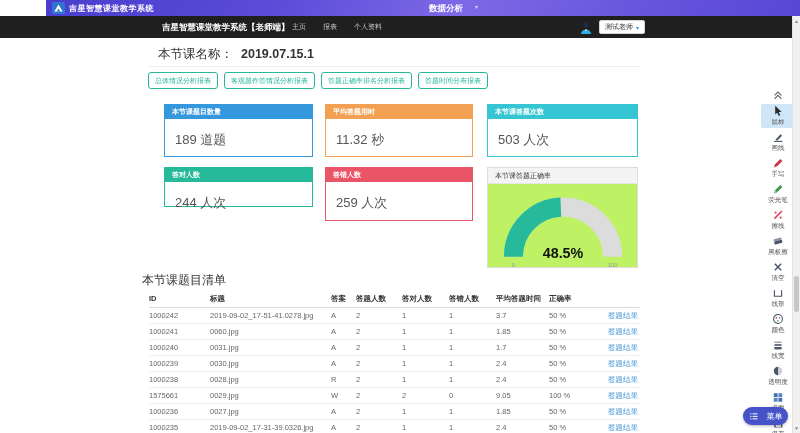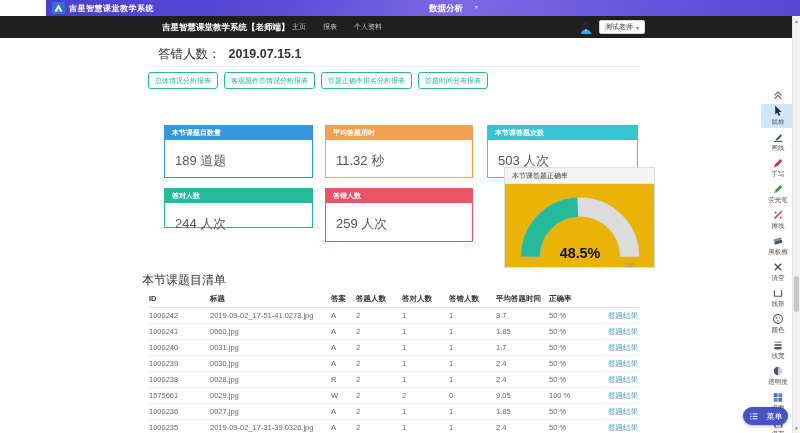--- a/index.html
+++ b/index.html
@@ -31,31 +31,31 @@
   .lesson-row { position:absolute; left:158px; top:46px; font-size:12.5px; color:#333; }
   .lesson-name { font-weight:bold; margin-left:8px; }
   .head-divider { position:absolute; left:149px; top:66px; width:491px; height:1px; background:#ececec; }
 
   
   .report-btns { position:absolute; left:148px; top:72px; display:flex; gap:6px; }
   .rbtn { border:1px solid #26b99a; color:#26b99a; background:#fff; border-radius:3px;
     font-size:7px; padding:4px 6px; line-height:1; font-family:inherit; white-space:nowrap; }
 
   
-  .card { position:absolute; background:#fff; border:1px solid #ccc;margin-top:21px; }
+  .card { position:absolute; background:#fff; border:1px solid #ccc; }
   .card-head { height:14px; line-height:14px; color:#fff; font-size:7px; font-weight:bold; padding-left:7px; }
   .card-val { font-size:13px; color:#555; padding:12px 0 0 10px; }
   .card1 { left:164px; top:104px; width:149px; height:53px; }
   .card2 { left:325px; top:104px; width:148px; height:53px; }
   .card3 { left:487px; top:104px; width:151px; height:53px; }
   .card4 { left:164px; top:167px; width:149px; height:40px; }
   .card5 { left:325px; top:167px; width:148px; height:54px; }
 
   
-  .gauge-card { position:absolute; left:487px; top:167px; width:151px; height:101px; background:#eab308; border:1px solid #ddd;margin-left:17px; }
+  .gauge-card { position:absolute; left:487px; top:167px; width:151px; height:101px; background:#bef264; border:1px solid #ddd; }
   .gauge-head { height:16px; line-height:16px; background:#f4f4f4; border-bottom:1px solid #e5e5e5;
     font-size:7px; color:#333; padding-left:7px; }
   .gauge-body { display:flex; justify-content:center; padding-top:4px; }
 
   
   .table-title { position:absolute; left:142px; top:272px; font-size:12px; color:#333; }
   .qtable { position:absolute; left:149px; top:290px; width:491px; }
   .tr { display:grid; grid-template-columns:61px 121px 25px 46px 47px 47px 53px 44px 46px;
     align-items:center; height:16px; border-bottom:1px solid #f0f0f0; }
   .tr.head { height:18px; border-bottom:1px solid #dcdcdc; }
@@ -112,21 +112,21 @@
     <path d="M1.8 13 A5.3 5.3 0 0 1 12.2 13 Z" fill="#2bb0e8"></path>
     <path d="M5.6 8.4 L7 10 L8.4 8.4 Z" fill="#fff"></path>
   </svg>
   <div class="user-btn">
     <span>测试老师</span>
     <span class="user-caret">▾</span>
   </div>
 </div>
 
 <div class="lesson-row">
-  <span>答错人数：</span><span class="lesson-name">2019.07.15.1</span>
+  <span>本节课名称：</span><span class="lesson-name">2019.07.15.1</span>
 </div>
 <div class="head-divider"></div>
 
 <div class="report-btns">
   <button class="rbtn">总体情况分析报表</button>
   <button class="rbtn">客观题作答情况分析报表</button>
   <button class="rbtn">答题正确率排名分析报表</button>
   <button class="rbtn">答题时间分布报表</button>
 </div>
 

